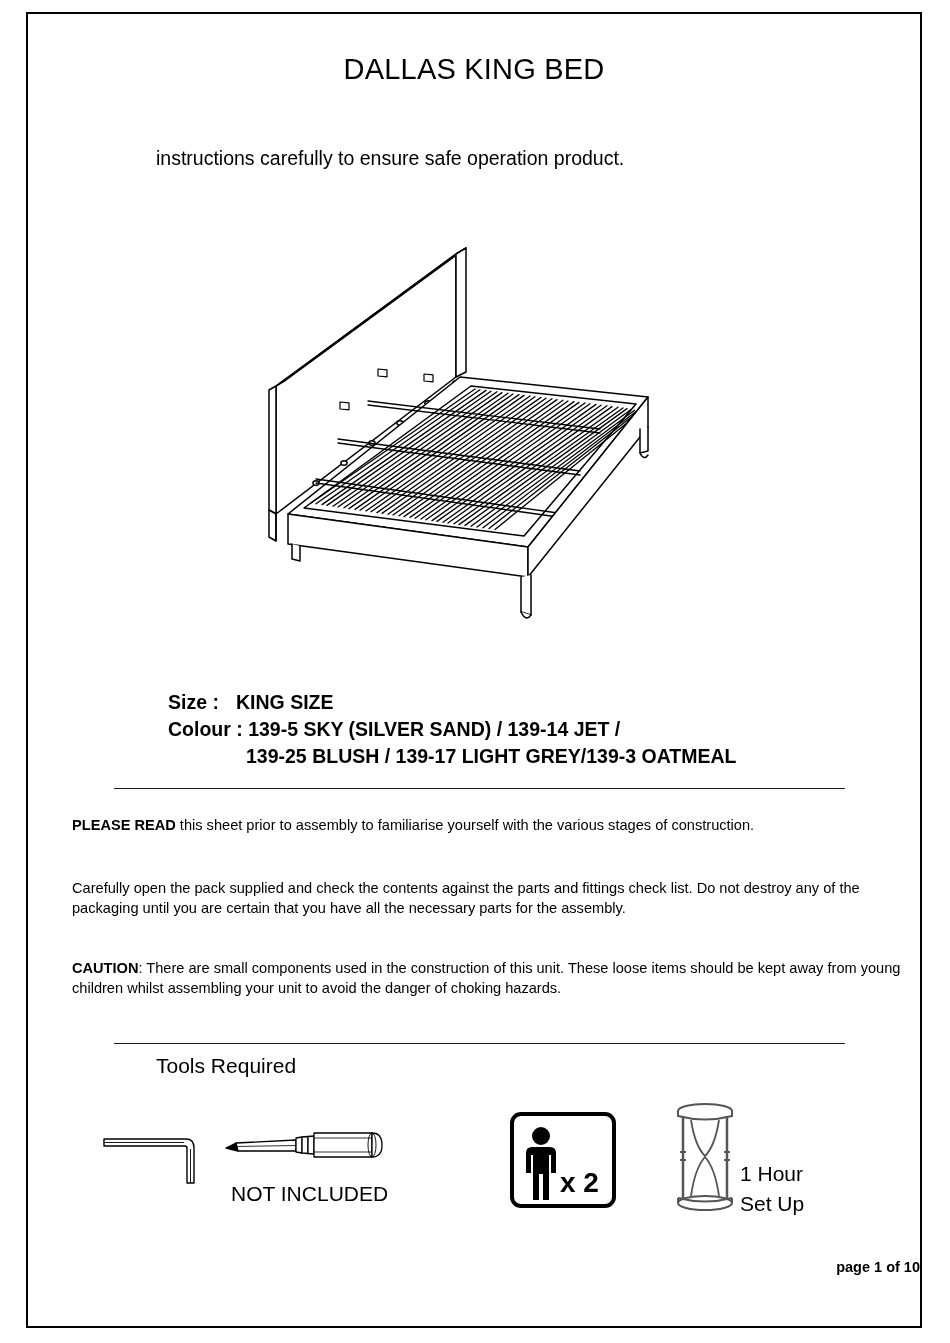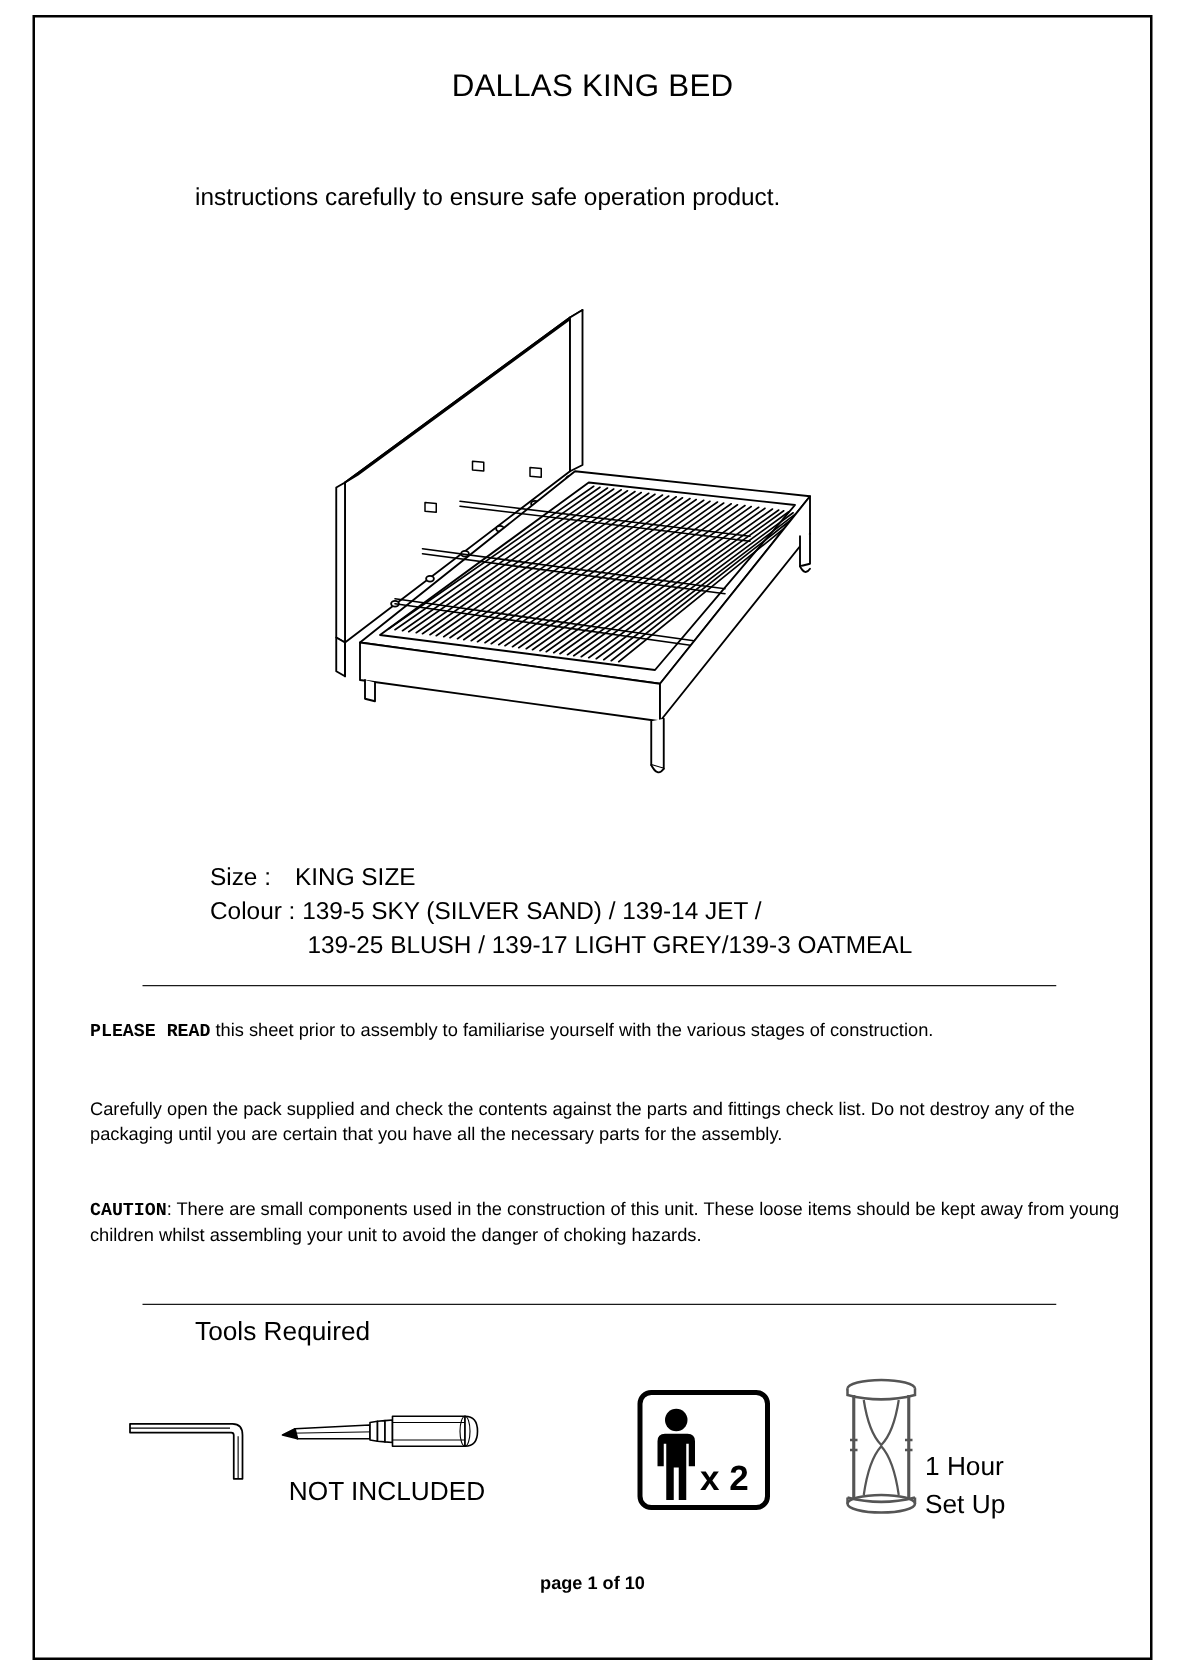--- a/index.html
+++ b/index.html
@@ -37,21 +37,21 @@
 
   
   #title-block {
     position: absolute;
     left: 0;
     top: 38px;
     width: 100%;
     text-align: center;
   }
   .title-line {
-    font-size: 25px;
+    font-size: 29px;
     line-height: 35px;
     letter-spacing: 0.2px;
     white-space: nowrap;
   }
 
   
   #intro-block {
     position: absolute;
     left: 128px;
     top: 131px;
@@ -76,20 +76,21 @@
   #spec-block {
     position: absolute;
     left: 140px;
     top: 675px;
     width: 720px;
   }
   .spec-line {
     font-size: 19.5px;
     line-height: 27px;
     white-space: nowrap;
+    font-weight: bold;
   }
   .spec-line.indent { padding-left: 78px; }
   .spec-label-pad { display: inline-block; min-width: 68px; }
 
   
   .rule {
     position: absolute;
     left: 86px;
     width: 731px;
     height: 0;
@@ -102,21 +103,21 @@
   .para {
     position: absolute;
     left: 44px;
     width: 830px;
     font-size: 14.6px;
     line-height: 19.5px;
   }
   #para-please { top: 802px; }
   #para-carefully { top: 865px; }
   #para-caution { top: 945px; }
-  .b { font-weight: bold; font-family: Liberation Mono, monospace; }
+  .b { font-weight: bold; }
 
   
   #tools-title {
     position: absolute;
     left: 89px;
     top: 1040px;
     font-size: 21px;
     margin-left: 39px;
   }
 
@@ -171,21 +172,21 @@
     white-space: nowrap;
     margin-top: 32px;
   }
 
   
   #footer {
     position: absolute;
     left: 0;
     top: 1245px;
     width: 100%;
-    text-align: center;
+    text-align: right;
     font-size: 14.5px;
     font-weight: bold;
   }
 </style>
 </head>
 <body>
 
 <div id="page">
   <div class="inner">
 

